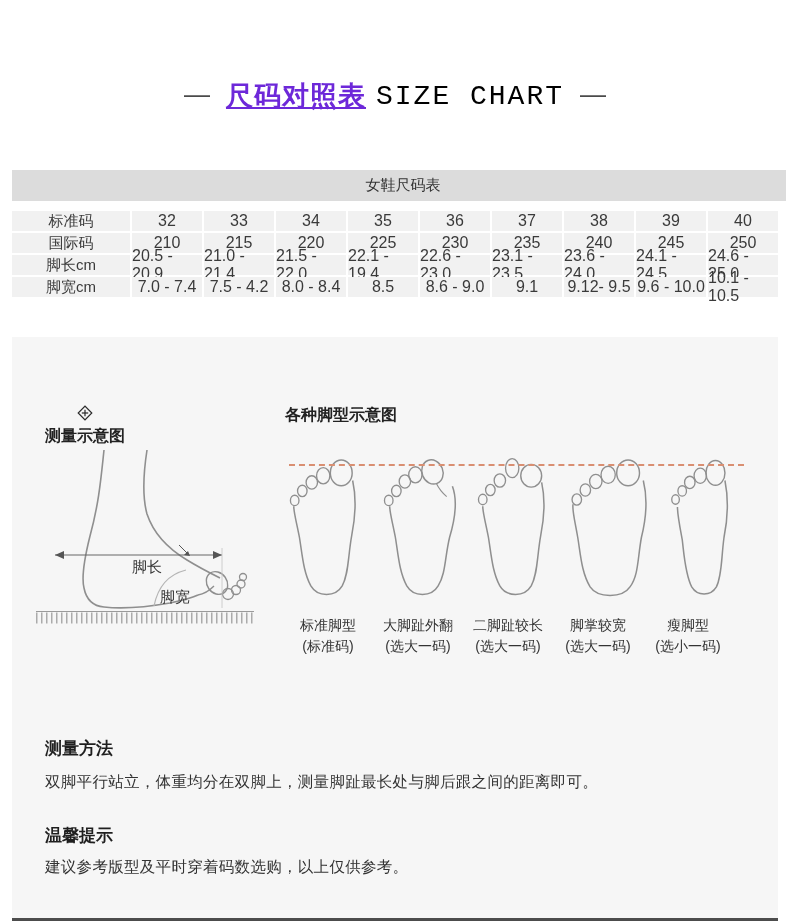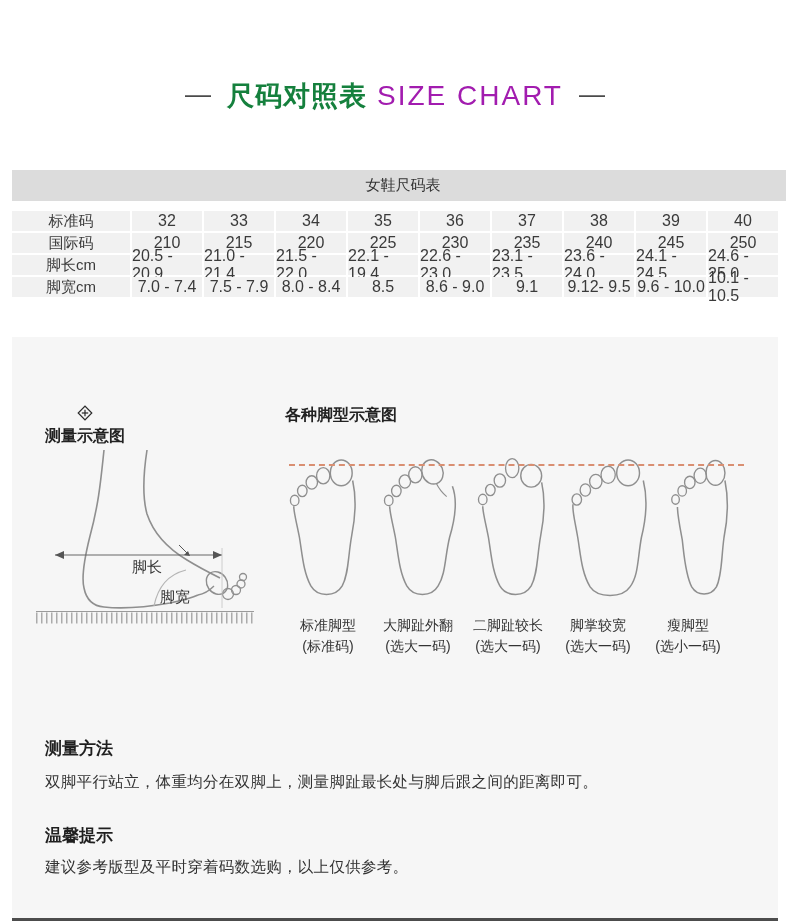--- a/index.html
+++ b/index.html
@@ -2,22 +2,22 @@
 <html><head>
 <meta charset="utf-8">
 <style>
   html,body{margin:0;padding:0;background:#fff;}
   body{font-family:"Liberation Sans","DejaVu Sans",sans-serif;color:#333;}
   #stage{position:relative;width:790px;height:922px;background:#fff;overflow:hidden;}
 
   
   .title-row{position:absolute;top:78px;left:0;width:790px;display:flex;justify-content:center;align-items:center;gap:16px;}
   .title-dash{font-size:26px;color:#4a4a4a;font-weight:400;transform:translateY(-2px);}
-  .title-cn{font-size:27px;font-weight:700;color:#15803d;letter-spacing:1px;}
-  .title-en{font-size:28px;font-weight:300;color:#a21caf;letter-spacing:2px;margin-left:-6px;}
+  .title-cn{font-size:27px;font-weight:700;color:#6d28d9;letter-spacing:1px;text-decoration:underline;}
+  .title-en{font-size:28px;font-weight:300;color:#000000;letter-spacing:2px;margin-left:-6px;font-family:Liberation Mono, monospace;}
 
   
   .table-header{position:absolute;top:170px;left:12px;width:766px;height:31px;background:#dcdcdc;
     display:flex;align-items:center;justify-content:center;font-size:15px;font-weight:500;color:#333;padding-left:8px;}
   .size-grid{position:absolute;top:211px;left:12px;width:766px;display:grid;
     grid-template-columns:118px repeat(9,1fr);gap:2px;background:#fff;}
   .cell{background:#f1f1f1;height:20px;display:flex;align-items:center;justify-content:center;color:#3a3a3a;}
   .cell.label{font-size:15px;}
 
   
@@ -92,21 +92,21 @@
     <div class="cell row-small">21.5 - 22.0</div>
     <div class="cell row-small">22.1 - 19.4</div>
     <div class="cell row-small">22.6 - 23.0</div>
     <div class="cell row-small">23.1 - 23.5</div>
     <div class="cell row-small">23.6 - 24.0</div>
     <div class="cell row-small">24.1 - 24.5</div>
     <div class="cell row-small">24.6 - 25.0</div>
 
     <div class="cell label row-small">脚宽cm</div>
     <div class="cell row-small">7.0 - 7.4</div>
-    <div class="cell row-small">7.5 - 7.9</div>
+    <div class="cell row-small">7.5 - 4.2</div>
     <div class="cell row-small">8.0 - 8.4</div>
     <div class="cell row-small">8.5</div>
     <div class="cell row-small">8.6 - 9.0</div>
     <div class="cell row-small">9.1</div>
     <div class="cell row-small">9.12- 9.5</div>
     <div class="cell row-small">9.6 - 10.0</div>
     <div class="cell row-small">10.1 - 10.5</div>
   </div>
 
   <div class="panel">

